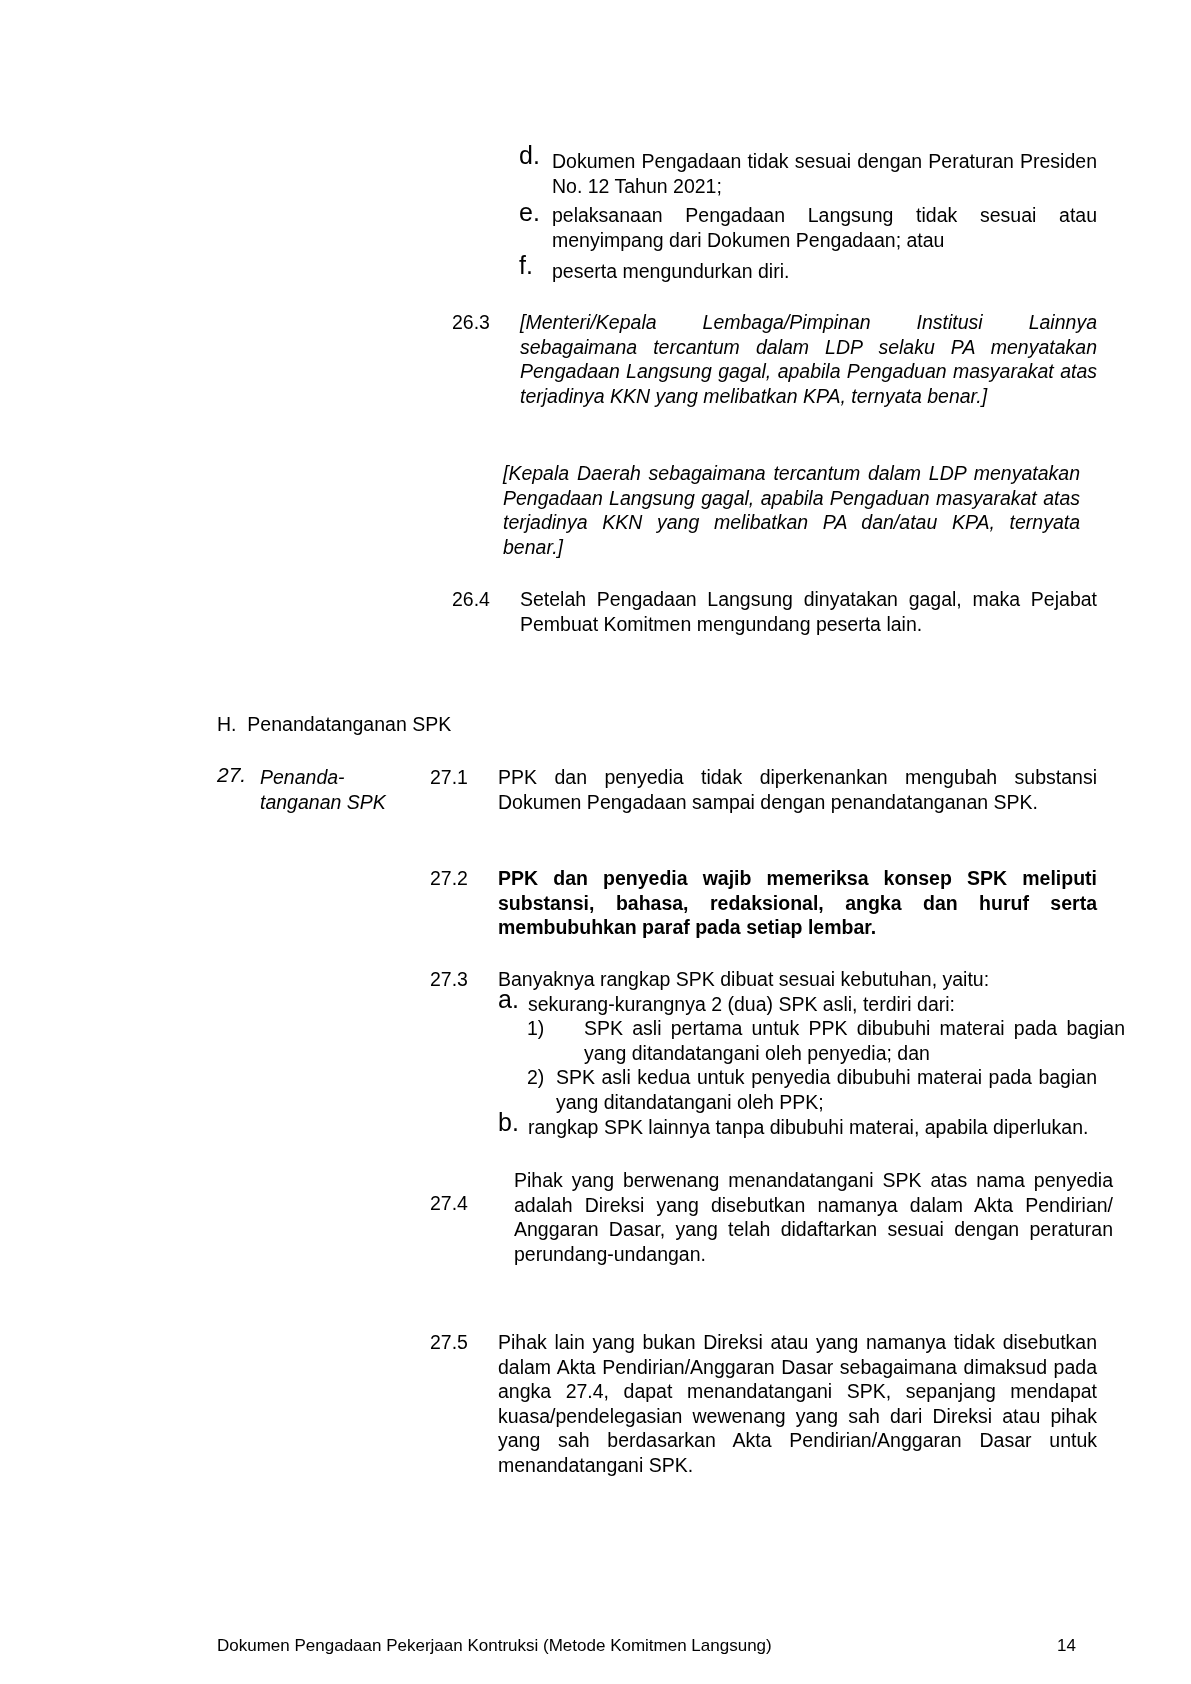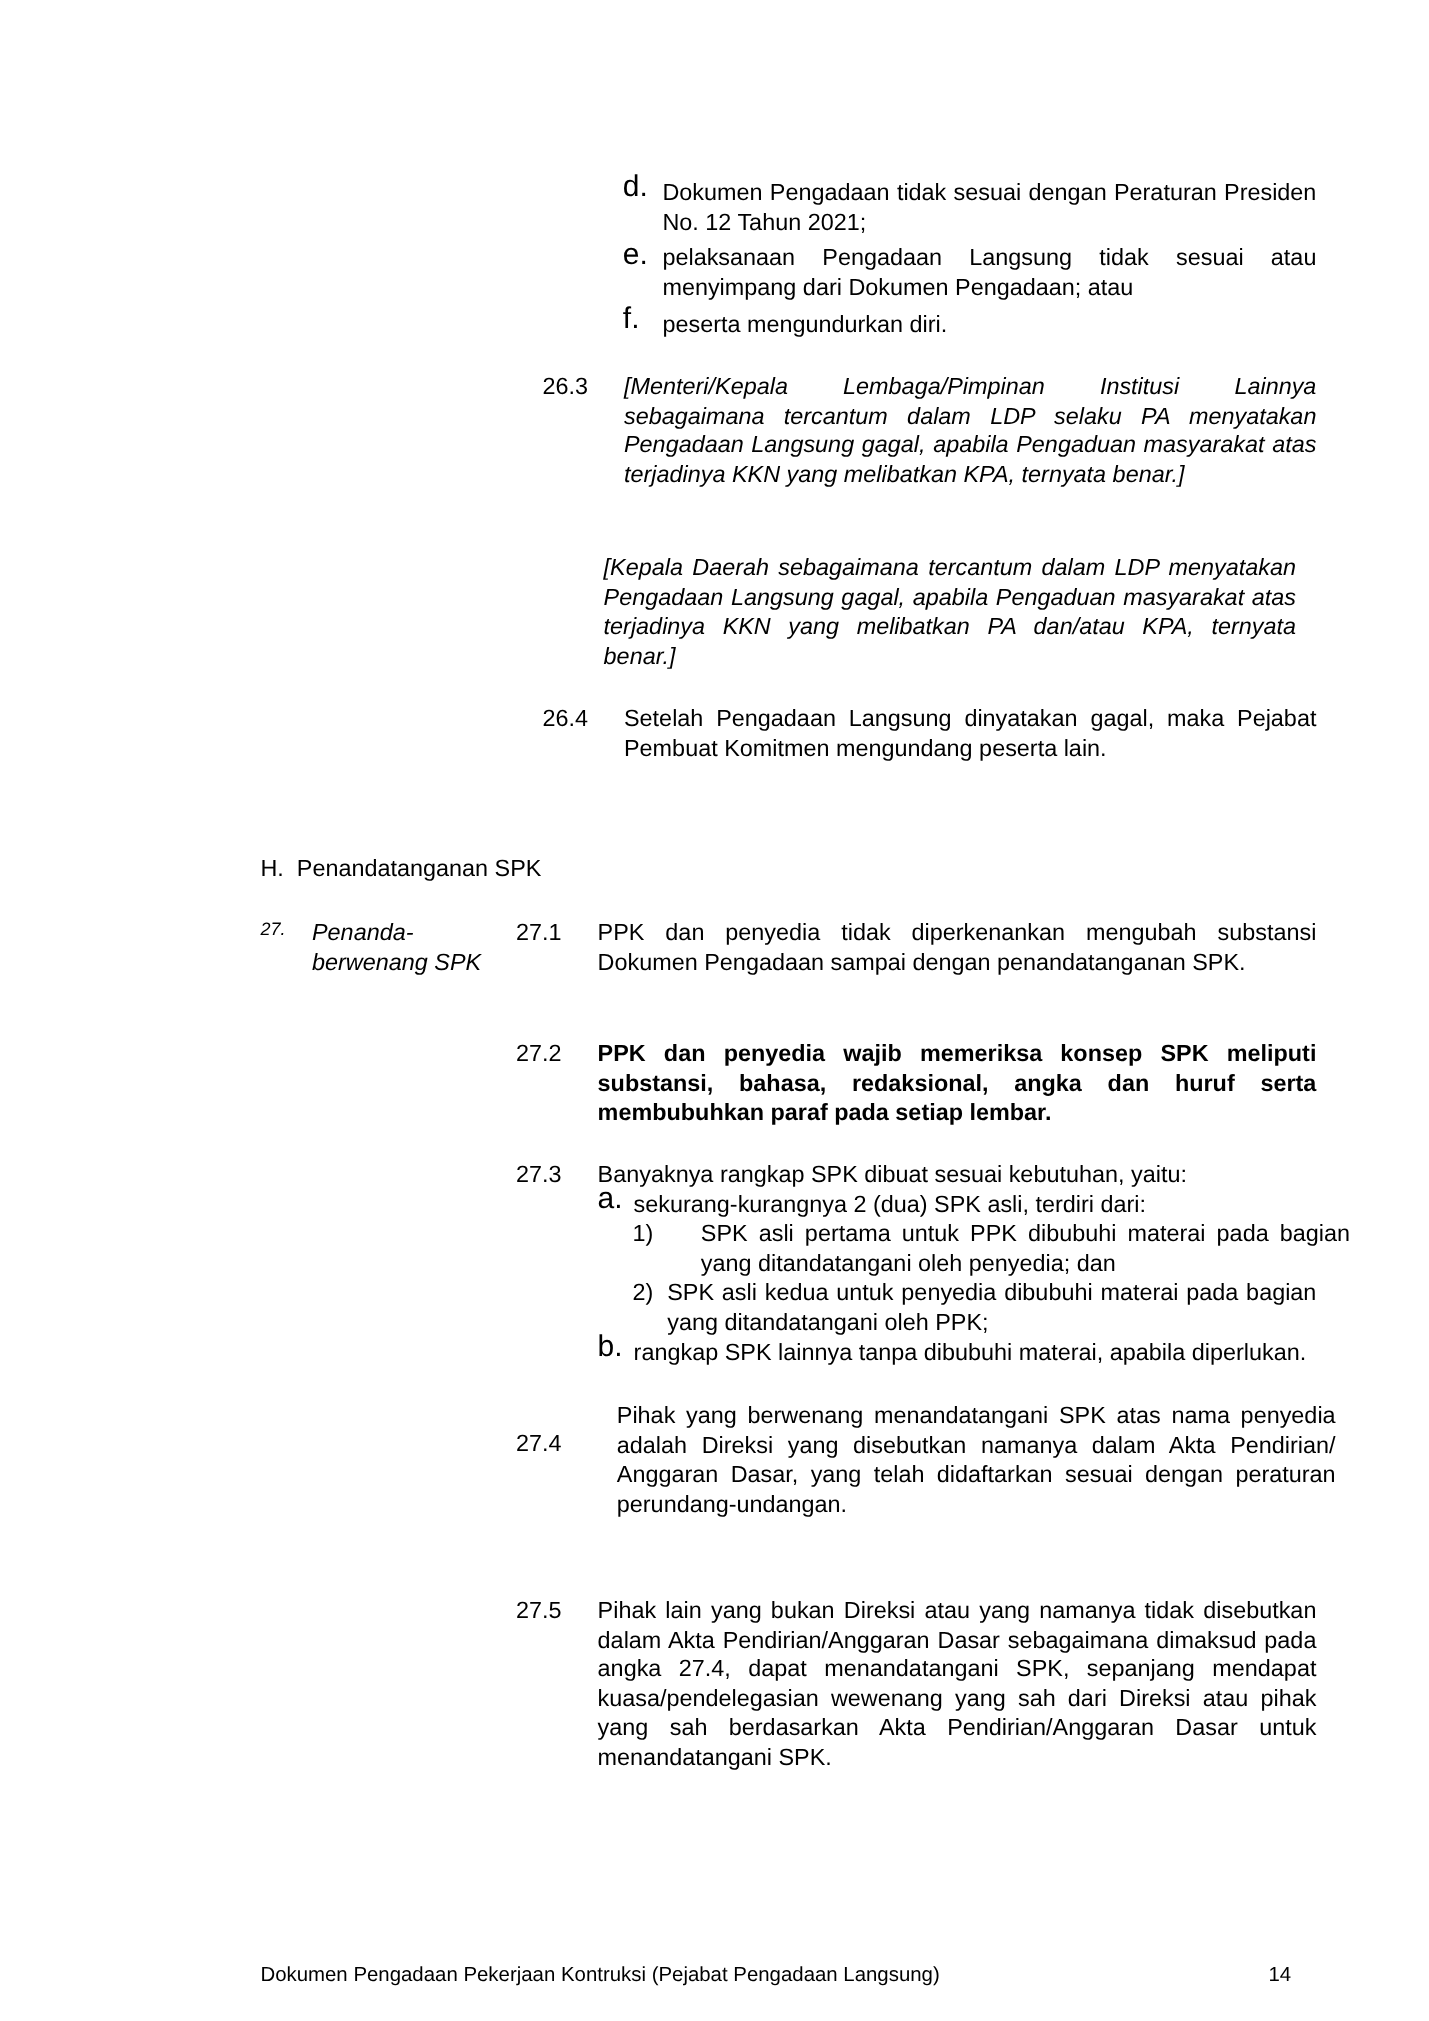--- a/index.html
+++ b/index.html
@@ -35,23 +35,23 @@
 </div>
 
 <div>
   <span class="num" style="left:452px; top:587px;">26.4</span>
   <div class="para just" style="left:520px; top:587px; width:577px;">Setelah Pengadaan Langsung dinyatakan gagal, maka Pejabat Pembuat Komitmen mengundang peserta lain.</div>
 </div>
 
 <div class="abs b" style="left:217px; top:712px; white-space:pre;">H.  Penandatanganan SPK</div>
 
 <div>
-  <span class="abs b it" style="left:217px; top:763px; font-size:15px;">27.</span>
+  <span class="abs b it" style="left:217px; top:763px; font-size:21px;">27.</span>
   <span class="abs b it" style="left:260px; top:765px;">Penanda-</span>
-  <span class="abs b it" style="left:260px; top:790px;">berwenang SPK</span>
+  <span class="abs b it" style="left:260px; top:790px;">tanganan SPK</span>
 </div>
 
 <div>
   <span class="num" style="left:430px; top:765px;">27.1</span>
   <div class="para just" style="left:498px; top:765px; width:599px;">PPK dan penyedia tidak diperkenankan mengubah substansi Dokumen Pengadaan sampai dengan penandatanganan SPK.</div>
 </div>
 
 <div>
   <span class="num" style="left:430px; top:866px;">27.2</span>
   <div class="para just" style="left:498px; top:866px; width:599px;font-weight:bold;">PPK dan penyedia wajib memeriksa konsep SPK meliputi substansi, bahasa, redaksional, angka dan huruf serta membubuhkan paraf pada setiap lembar.</div>
@@ -77,14 +77,14 @@
 <div>
   <span class="num" style="left:430px; top:1191px;">27.4</span>
   <div class="para just" style="left:498px; top:1168px; width:599px;margin-left:16px;">Pihak yang berwenang menandatangani SPK atas nama penyedia adalah Direksi yang disebutkan namanya dalam Akta Pendirian/ Anggaran Dasar, yang telah didaftarkan sesuai dengan peraturan perundang-undangan.</div>
 </div>
 
 <div>
   <span class="num" style="left:430px; top:1330px;">27.5</span>
   <div class="para just" style="left:498px; top:1330px; width:599px;">Pihak lain yang bukan Direksi atau yang namanya tidak disebutkan dalam Akta Pendirian/Anggaran Dasar sebagaimana dimaksud pada angka 27.4, dapat menandatangani SPK, sepanjang mendapat kuasa/pendelegasian wewenang yang sah dari Direksi atau pihak yang sah berdasarkan Akta Pendirian/Anggaran Dasar untuk menandatangani SPK.</div>
 </div>
 
-<div class="abs foot" style="left:217px; top:1634px;">Dokumen Pengadaan Pekerjaan Kontruksi (Pejabat Pengadaan Langsung)</div>
+<div class="abs foot" style="left:217px; top:1634px;">Dokumen Pengadaan Pekerjaan Kontruksi (Metode Komitmen Langsung)</div>
 <div class="abs foot b" style="left:1057px; top:1634px;">14</div>
 
 </body></html>

